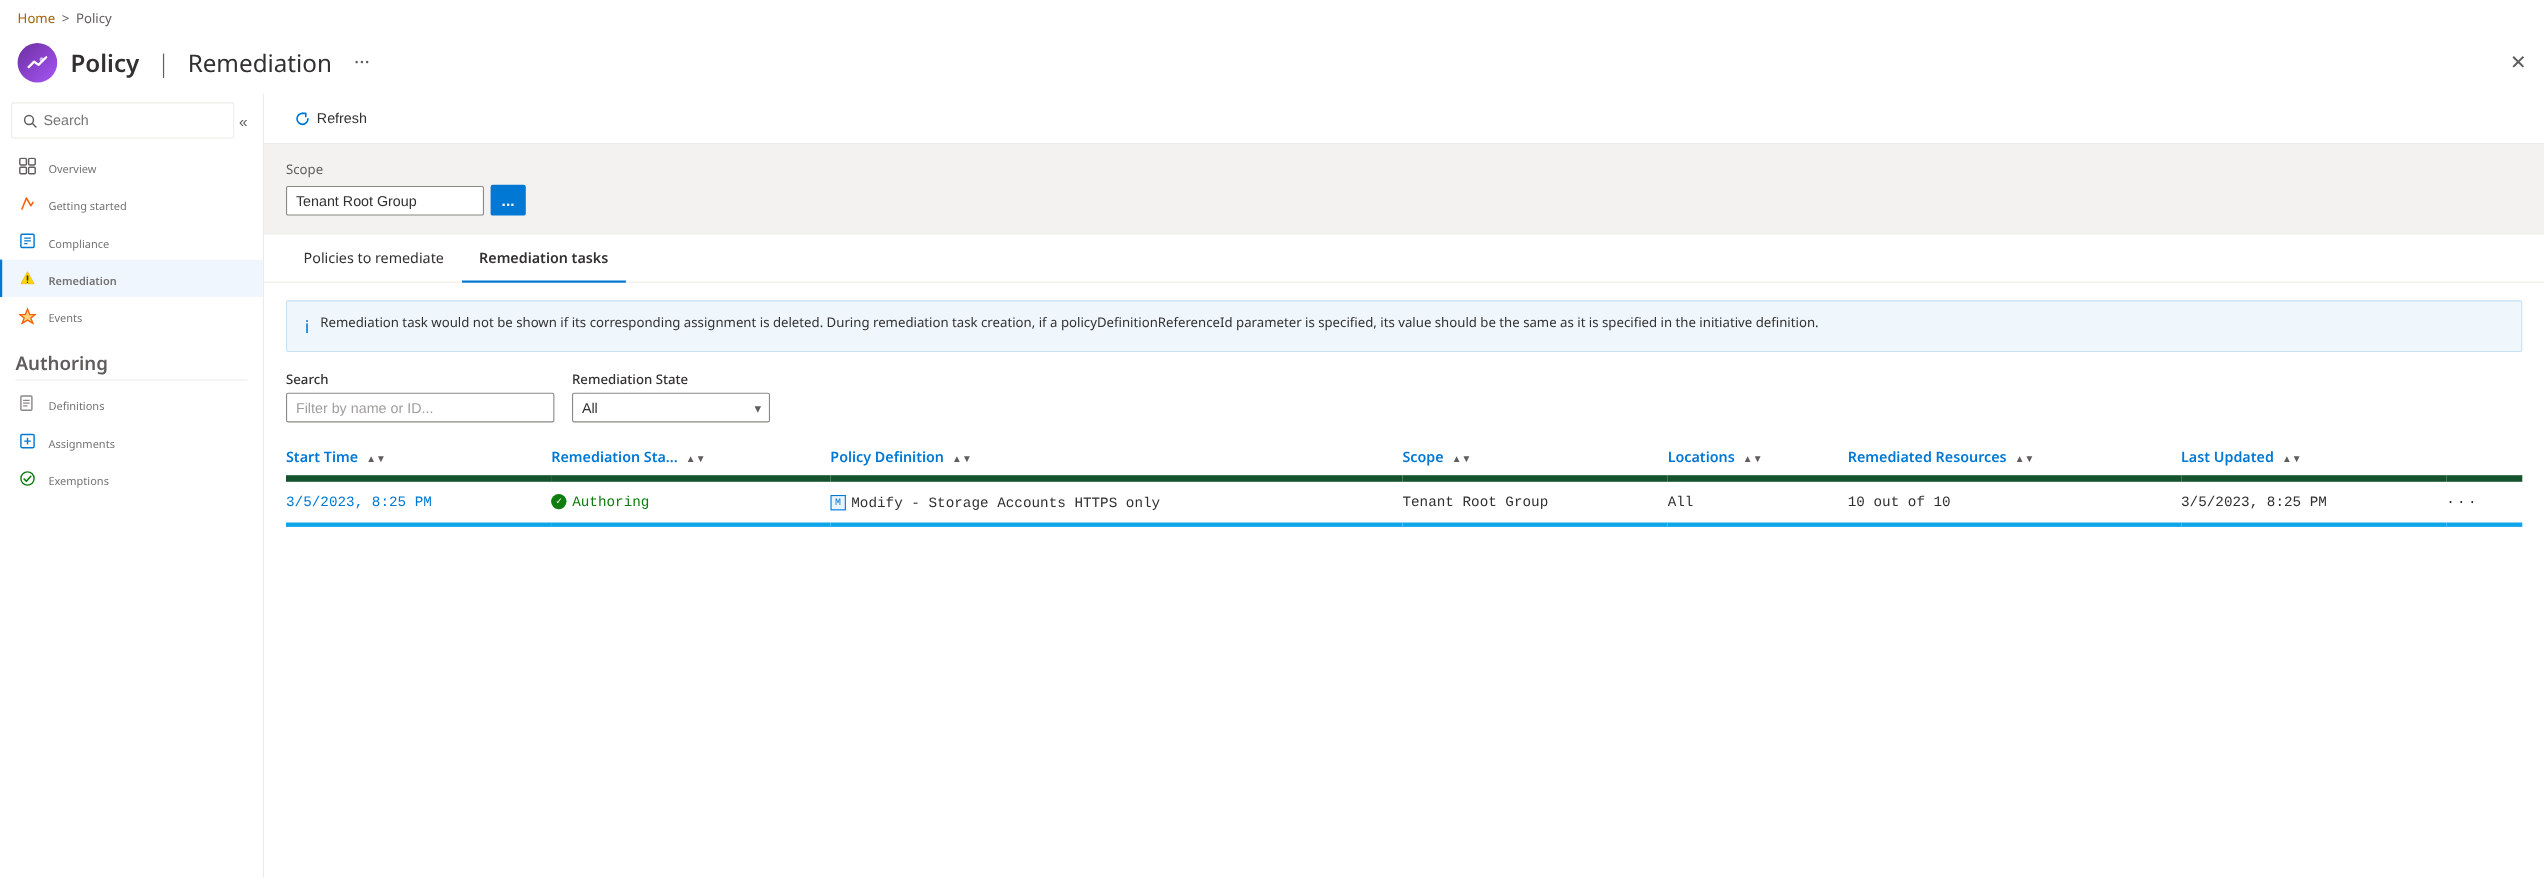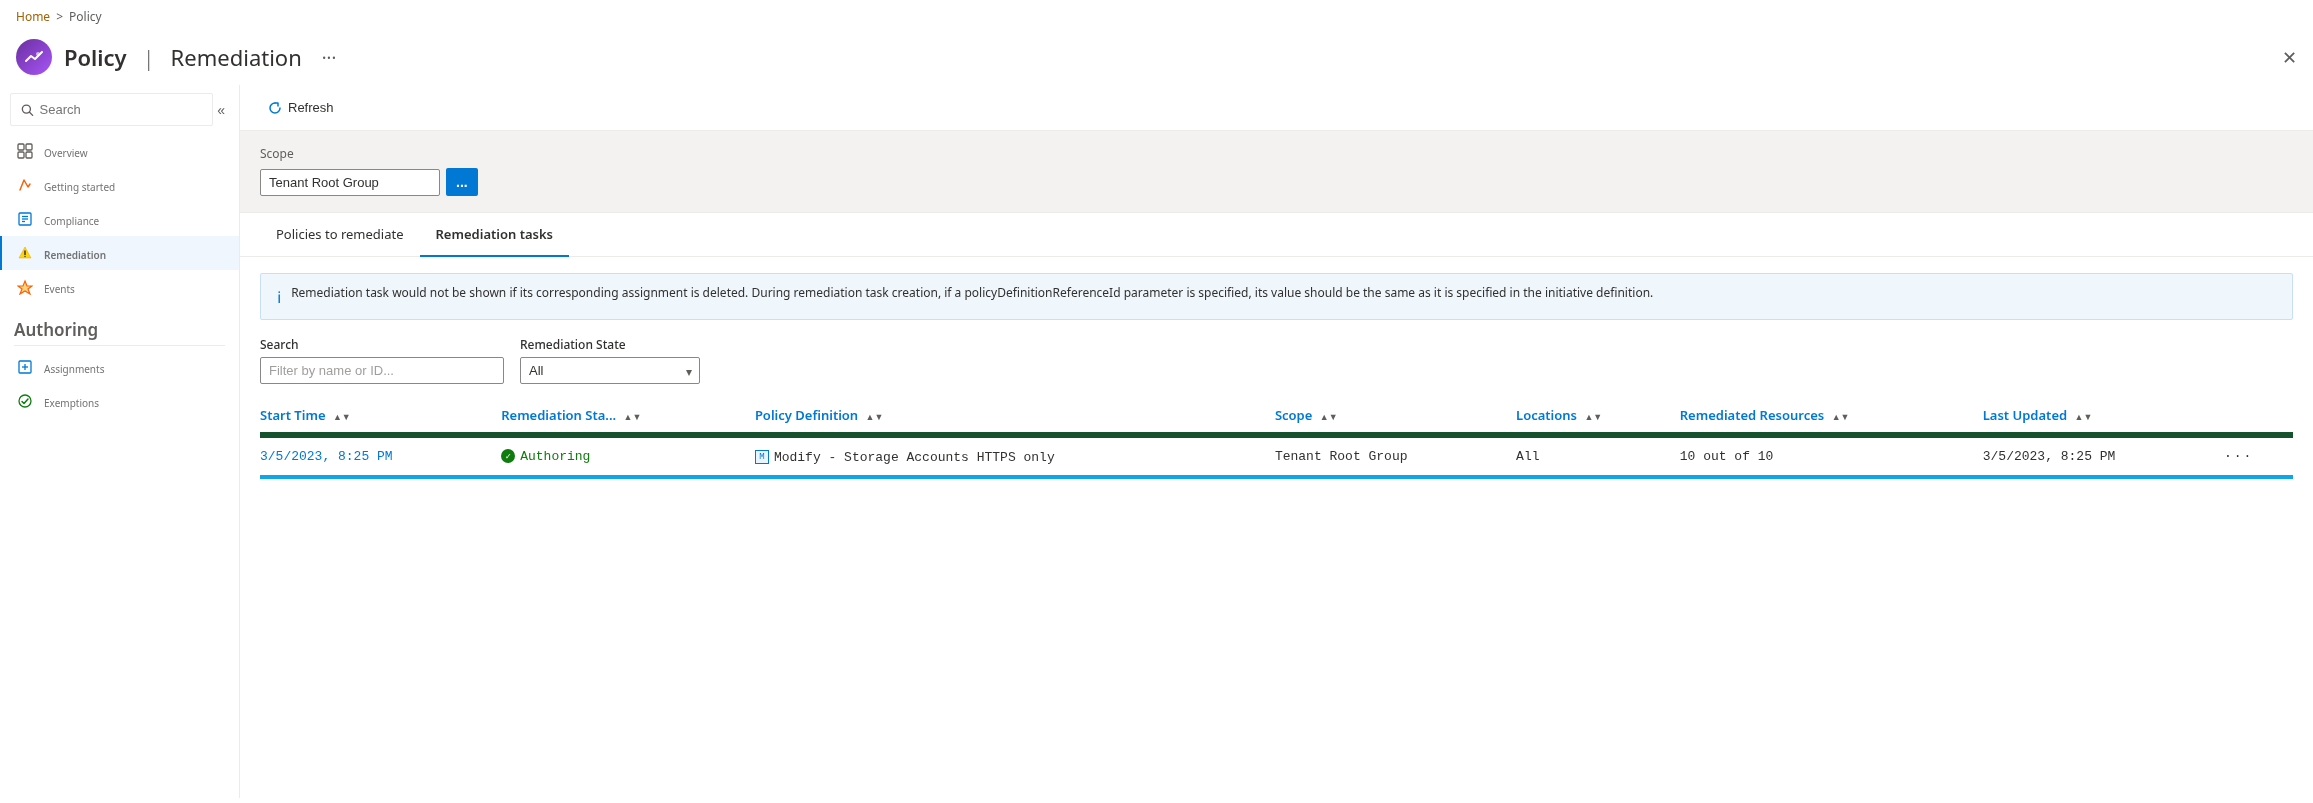--- a/index.html
+++ b/index.html
@@ -239,20 +239,31 @@
         <svg width="16" height="16" viewBox="0 0 16 16" fill="none">
           <polygon points="8,2 10,7 15,7 11,10 13,15 8,12 3,15 5,10 1,7 6,7" stroke="#f7630c" stroke-width="1.2" fill="#ffd47b"></polygon>
         </svg>
       </span>
       <span>Events</span>
     </div>
 
     <div class="sidebar-section-label">Authoring</div>
     <div style="height:1px; background:#edebe9; margin: 0 14px 4px 14px;"></div>
 
+    <div class="sidebar-nav-item">
+      <span class="sidebar-nav-icon">
+        <svg width="16" height="16" viewBox="0 0 16 16" fill="none">
+          <rect x="2" y="1" width="10" height="13" rx="1" stroke="#8a8886" stroke-width="1.3"></rect>
+          <line x1="4" y1="5" x2="10" y2="5" stroke="#8a8886" stroke-width="1.1"></line>
+          <line x1="4" y1="7.5" x2="10" y2="7.5" stroke="#8a8886" stroke-width="1.1"></line>
+          <line x1="4" y1="10" x2="8" y2="10" stroke="#8a8886" stroke-width="1.1"></line>
+        </svg>
+      </span>
+      <span>Definitions</span>
+    </div>
 
     <div class="sidebar-nav-item">
       <span class="sidebar-nav-icon">
         <svg width="16" height="16" viewBox="0 0 16 16" fill="none">
           <rect x="2" y="2" width="12" height="12" rx="1" stroke="#0078d4" stroke-width="1.3"></rect>
           <line x1="8" y1="5" x2="8" y2="11" stroke="#0078d4" stroke-width="1.3"></line>
           <line x1="5" y1="8" x2="11" y2="8" stroke="#0078d4" stroke-width="1.3"></line>
         </svg>
       </span>
       <span>Assignments</span>

